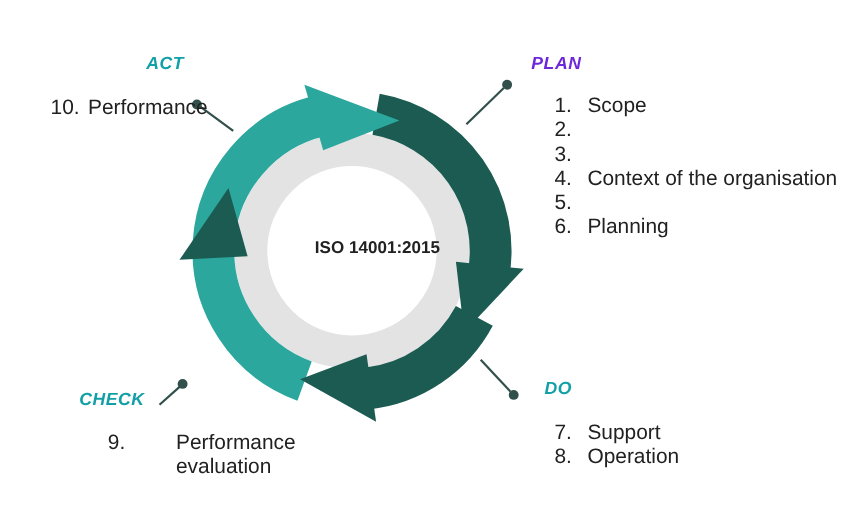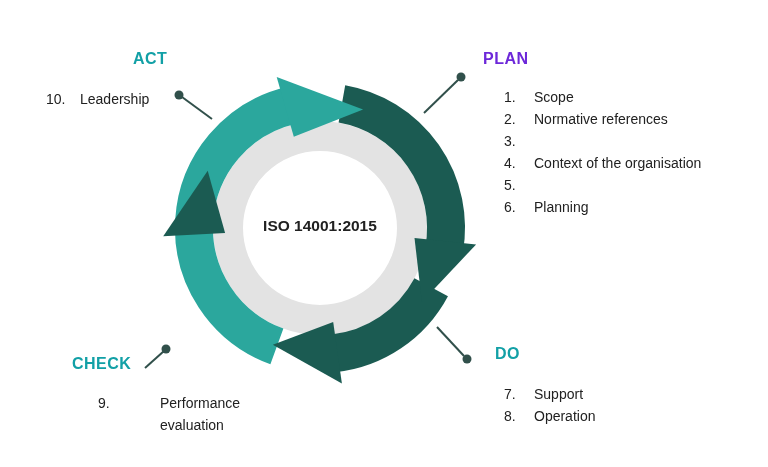--- a/index.html
+++ b/index.html
@@ -10,31 +10,32 @@
     background: #ffffff;
     font-family: "Liberation Sans", sans-serif;
     overflow: hidden;
   }
   #cycle-svg { position: absolute; left: 0; top: 0; }
   .heading {
     position: absolute;
     font-size: 16px;
     font-weight: bold;
     letter-spacing: 0.5px;
+    font-style: italic;
   }
-  .list { position: absolute; font-size: 14px; color: #212121; }
+  .list { position: absolute; font-size: 19px; color: #212121; }
   .item { display: flex; line-height: 22px; }
   .item .num { width: 30px; flex-shrink: 0; }
   .item .num-wide { width: 34px; flex-shrink: 0; }
   .item .txt { white-space: nowrap; }
   .item .txt-wrap { max-width: 100px; white-space: normal; margin-left: 32px; }
   #center-label {
     position: absolute;
     left: 240px; top: 217px; width: 160px;
-    text-align: center;
+    text-align: right;
     font-size: 15.5px;
     font-weight: bold;
   }
 </style>
 </head>
 <body>
 
 <div id="stage">
 
   <svg id="cycle-svg" width="768" height="467" viewBox="0 0 768 467">
@@ -64,33 +65,32 @@
     <line x1="145" y1="368" x2="164" y2="351" stroke-width="2" stroke="#31504B"></line>
     <circle cx="166" cy="349" r="4.5" fill="#31504B"></circle>
   </svg>
 
   <div id="center-label" style="color: rgb(33, 33, 33);">ISO 14001:2015</div>
 
   <div class="heading" style="left: 133px; top: 50px; color: rgb(18, 160, 166);">ACT</div>
   <div class="list" style="left:46px; top:88px;">
     <div class="item">
       <span class="num-wide">10.</span>
-      <span class="txt">Leadership</span>
+      <span class="txt">Performance</span>
     </div>
   </div>
 
   <div class="heading" style="left: 483px; top: 50px; color: #6d28d9;">PLAN</div>
   <div class="list" style="left:504px; top:86px;">
     <div class="item">
       <span class="num">1.</span>
       <span class="txt">Scope</span>
     </div>
     <div class="item">
       <span class="num">2.</span>
-      <span class="txt">Normative references</span>
     </div>
     <div class="item">
       <span class="num">3.</span>
     </div>
     <div class="item">
       <span class="num">4.</span>
       <span class="txt">Context of the organisation</span>
     </div>
     <div class="item">
       <span class="num">5.</span>

